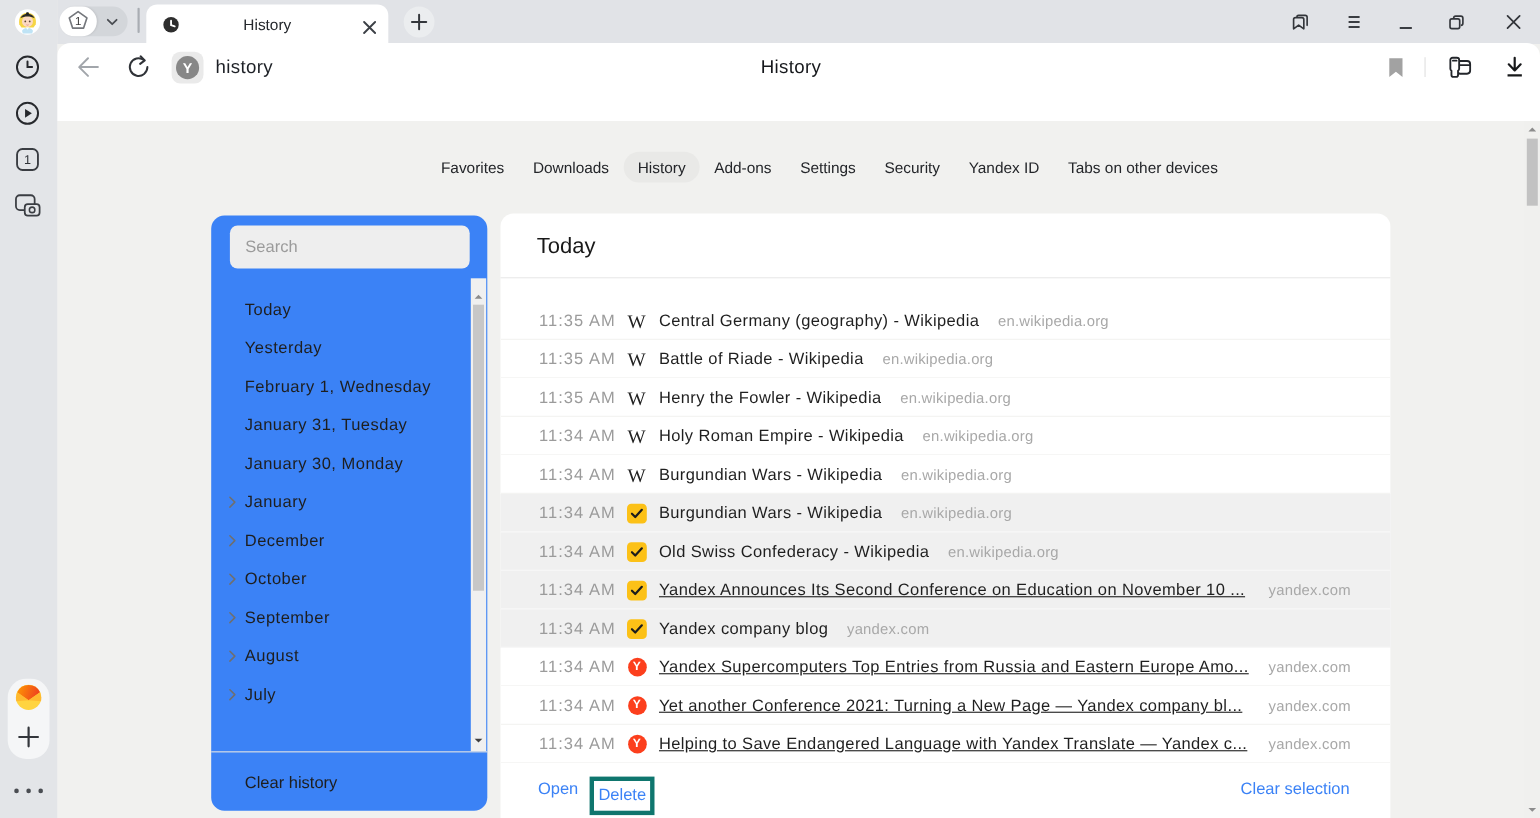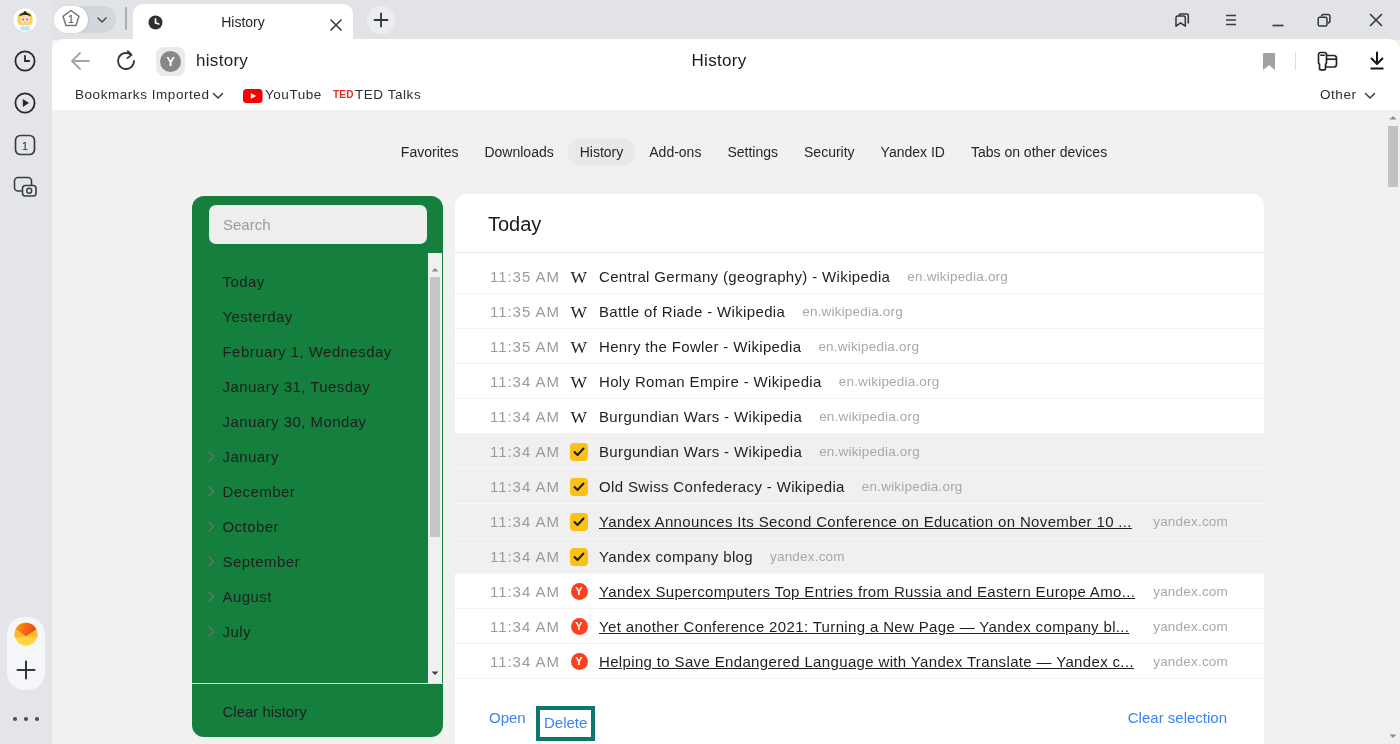--- a/index.html
+++ b/index.html
@@ -26,35 +26,35 @@
   #pagetitle { position:absolute; left:0; width:1334px; top:12px; text-align:center; font-size:17px; letter-spacing:.3px; color:#16181c; }
   #bmrow { position:absolute; left:0; top:43px; width:1348px; height:28px; font-size:13.5px; letter-spacing:.55px; color:#2d2d2d; }
 
   
   #content { left:52px; top:110px; width:1348px; height:634px; background:#f1f1ef; overflow:hidden; }
   #nav { position:absolute; left:0; top:28px; width:1348px; height:28px; display:flex; justify-content:center; align-items:center; font-size:14px; color:#24262a;margin-left:28px; }
   #nav .it { line-height:28px; padding:0 13px; white-space:nowrap; }
   #nav .pill { background:#e9e9e7; border-radius:14px; }
 
   
-  #leftcard { left:140px; top:86px; width:251px; height:541px; background:#15803d; border-radius:12px; }
+  #leftcard { left:140px; top:86px; width:251px; height:541px; background:#3b82f6; border-radius:12px; }
   #search { position:absolute; left:17px; top:9px; width:218px; height:39px; background:#eeeeee; border-radius:7px; line-height:39px; padding-left:14px; font-size:15px; color:#9b9b9b; }
   #datelist { position:absolute; left:0; top:68px; width:251px; }
   .ditem { height:35px; line-height:35px; padding-left:30.5px; font-size:15px; letter-spacing:.45px; color:#1e1e1e; position:relative; white-space:nowrap; }
   .ditem .chev { position:absolute; left:14px; top:10px; }
   #lc-sb { position:absolute; right:1px; top:57px; width:14px; height:430px; background:#f0f0f0; }
   #lc-thumb { position:absolute; left:2px; top:24px; width:10px; height:260px; background:#c7c7c7; }
   #lc-div { position:absolute; left:0px; top:487px; width:251px; height:1px; background:#e4e4e4; }
   #clearhist { position:absolute; left:30.5px; top:498px; height:35px; line-height:35px; font-size:15px; color:#1e1e1e; }
 
   
   #maincard { left:403px; top:84px; width:809px; height:560px; background:#fff; border-radius:12px 12px 0 0; }
   #mhead { position:absolute; left:0; top:0; width:809px; height:59px; border-bottom:1px solid #e9e9e9; }
   #mhead .t { position:absolute; left:33px; top:19px; font-size:20px; color:#191919; }
-  #rows { position:absolute; left:0; top:65px; width:809px; }
+  #rows { position:absolute; left:0; top:80px; width:809px; }
   .row { height:35px; display:flex; align-items:center; padding-left:35px; padding-right:36px; font-size:15px; letter-spacing:.35px; box-shadow:inset 0 -1px 0 #f4f4f2; }
   .row .time { width:80px; flex:none; color:#9b9b9b; letter-spacing:.95px; }
   .row .fav { width:18px; height:18px; flex:none; margin-right:11px; display:flex; align-items:center; justify-content:center; }
   .row .title { color:#1f1f1f; white-space:nowrap; overflow:hidden; }
   .row .dom { color:#a8a8a8; margin-left:17px; white-space:nowrap; font-size:13.5px; letter-spacing:.2px; }
   .row.grow .title { flex:1;text-decoration:underline; }
   .row.grow .dom { margin-left:0; }
   .row.sel { background:#f0f0f0; box-shadow:inset 0 -1px 0 #f7f7f7; }
   .wv { font-family:"Liberation Serif", serif; font-weight:normal; font-size:17.5px; color:#222; line-height:18px; }
   .yico { width:17px; height:17px; border-radius:50%; background:#fc3f1d; color:#fff; font-size:11px; font-weight:bold; text-align:center; line-height:17px; }
@@ -140,37 +140,20 @@
   <svg width="22" height="22" style="position:absolute;left:1264px;top:11px">
     <rect x="8.5" y="5.5" width="12" height="11.5" rx="2.8" fill="#fff" stroke="#23262b" stroke-width="1.7"></rect>
     <path d="M8.5 9.2 H20.5" stroke="#23262b" stroke-width="1.7"></path>
     <path d="M2.5 4.5 C2.5 3.2 3.3 2.5 4.6 2.5 L8.4 2.5 C9.7 2.5 10.5 3.2 10.5 4.5 L10.5 12.5 C10.5 13.4 10.1 13.9 9.5 14.3 L9.5 18.2 C9.5 19.3 8.9 19.9 7.8 19.9 L5.2 19.9 C4.1 19.9 3.5 19.3 3.5 18.2 L3.5 14.3 C2.9 13.9 2.5 13.4 2.5 12.5 Z" fill="#fff" stroke="#23262b" stroke-width="1.7" stroke-linejoin="round"></path>
     <path d="M4.8 5.2 L8.2 5.2" stroke="#23262b" stroke-width="1.6" stroke-linecap="round"></path>
   </svg>
   <svg width="18" height="20" style="position:absolute;left:1316px;top:12px">
     <path d="M9 1.5 L9 12.5 M3.6 7.5 L9 13 L14.4 7.5" fill="none" stroke="#17181a" stroke-width="2" stroke-linecap="round" stroke-linejoin="round"></path>
     <path d="M2.5 17.5 H15.5" stroke="#17181a" stroke-width="2"></path>
   </svg>
-  <div id="bmrow">
-    <span style="position:absolute;left:23px;top:5px;">Bookmarks Imported</span>
-    <svg width="12" height="10" style="position:absolute;left:160px;top:9px">
-      <path d="M1.5 2.5 L6 7 L10.5 2.5" fill="none" stroke="#3a3d42" stroke-width="1.5" stroke-linecap="round" stroke-linejoin="round"></path>
-    </svg>
-    <svg width="20" height="14" style="position:absolute;left:191px;top:7px">
-      <rect width="19.5" height="14" rx="3.5" fill="#f60002"></rect>
-      <path d="M7.8 4 L13 7 L7.8 10 Z" fill="#fff"></path>
-    </svg>
-    <span style="position:absolute;left:213px;top:5px;">YouTube</span>
-    <span style="position:absolute;left:281px;top:7px;color:#e62b1e;font-weight:bold;font-size:10px;letter-spacing:.2px;">TED</span>
-    <span style="position:absolute;left:303px;top:5px;">TED Talks</span>
-    <span style="position:absolute;left:1268px;top:5px;">Other</span>
-    <svg width="12" height="10" style="position:absolute;left:1312px;top:9px">
-      <path d="M1.5 2.5 L6 7 L10.5 2.5" fill="none" stroke="#3a3d42" stroke-width="1.5" stroke-linecap="round" stroke-linejoin="round"></path>
-    </svg>
-  </div>
 </div>
 
 <div class="abs" id="content">
   <div id="nav">
     <div class="it">Favorites</div>
     <div class="it">Downloads</div>
     <div class="it pill">History</div>
     <div class="it">Add-ons</div>
     <div class="it">Settings</div>
     <div class="it">Security</div>

